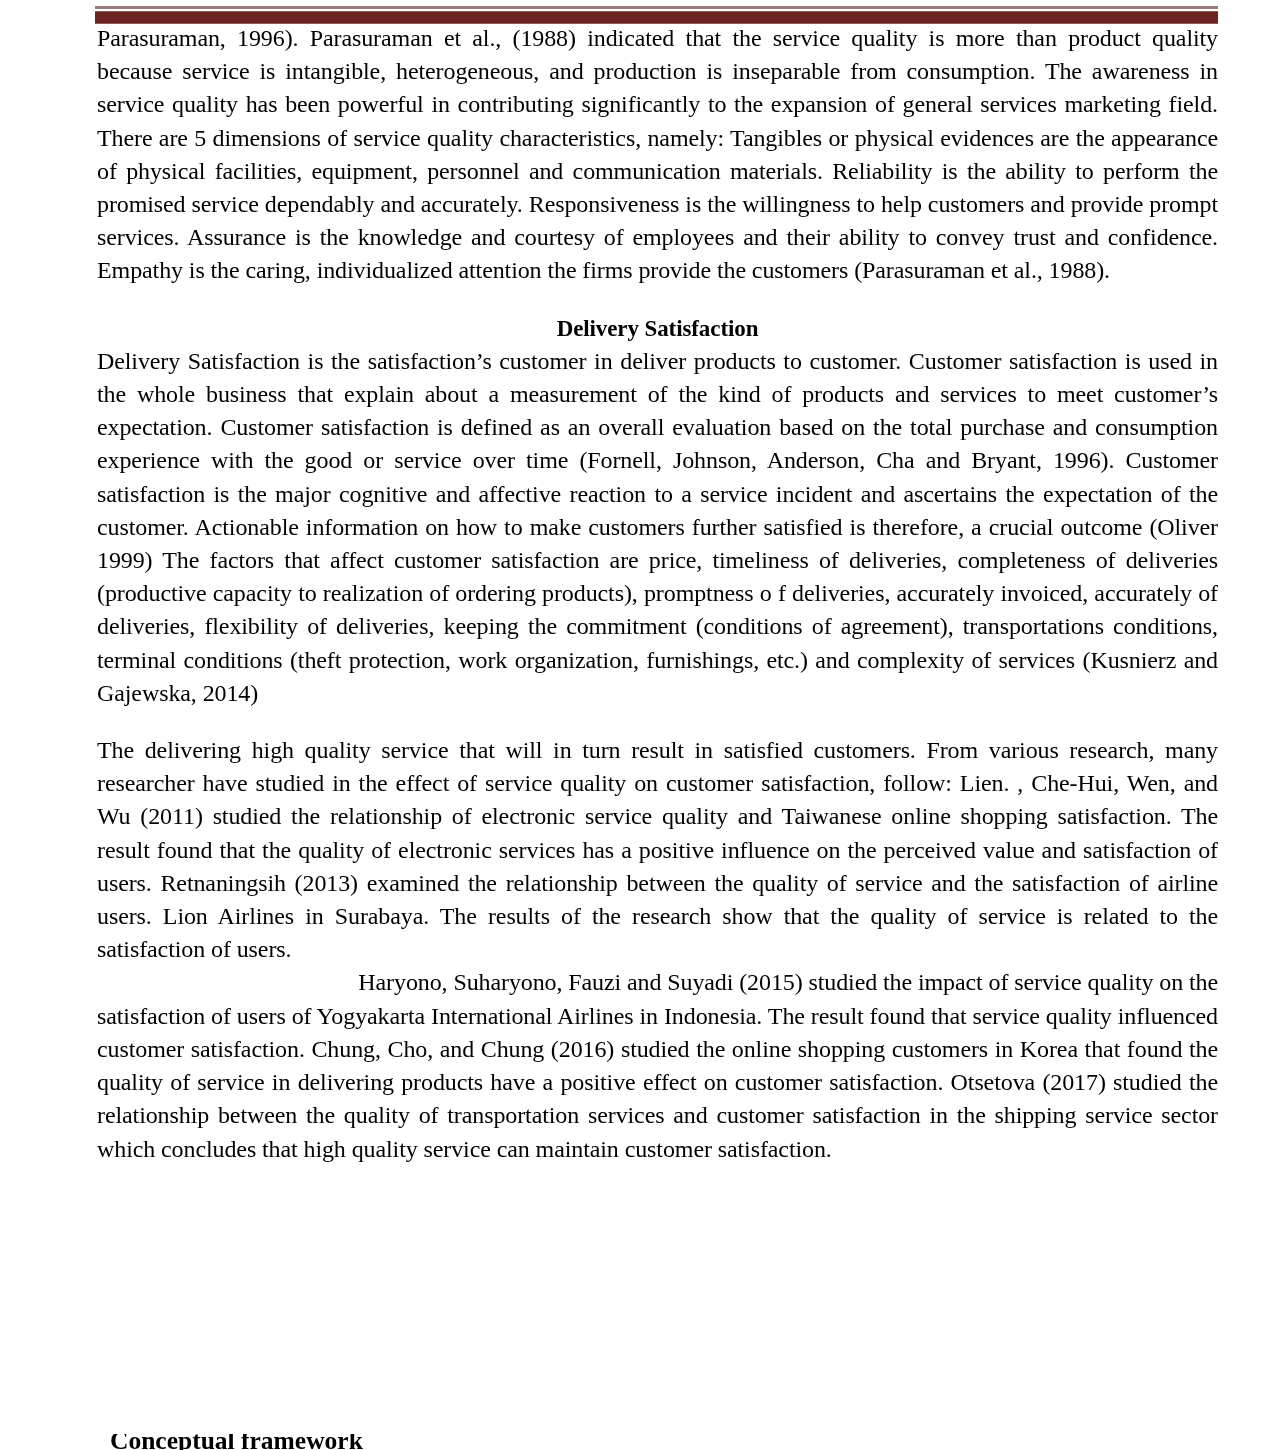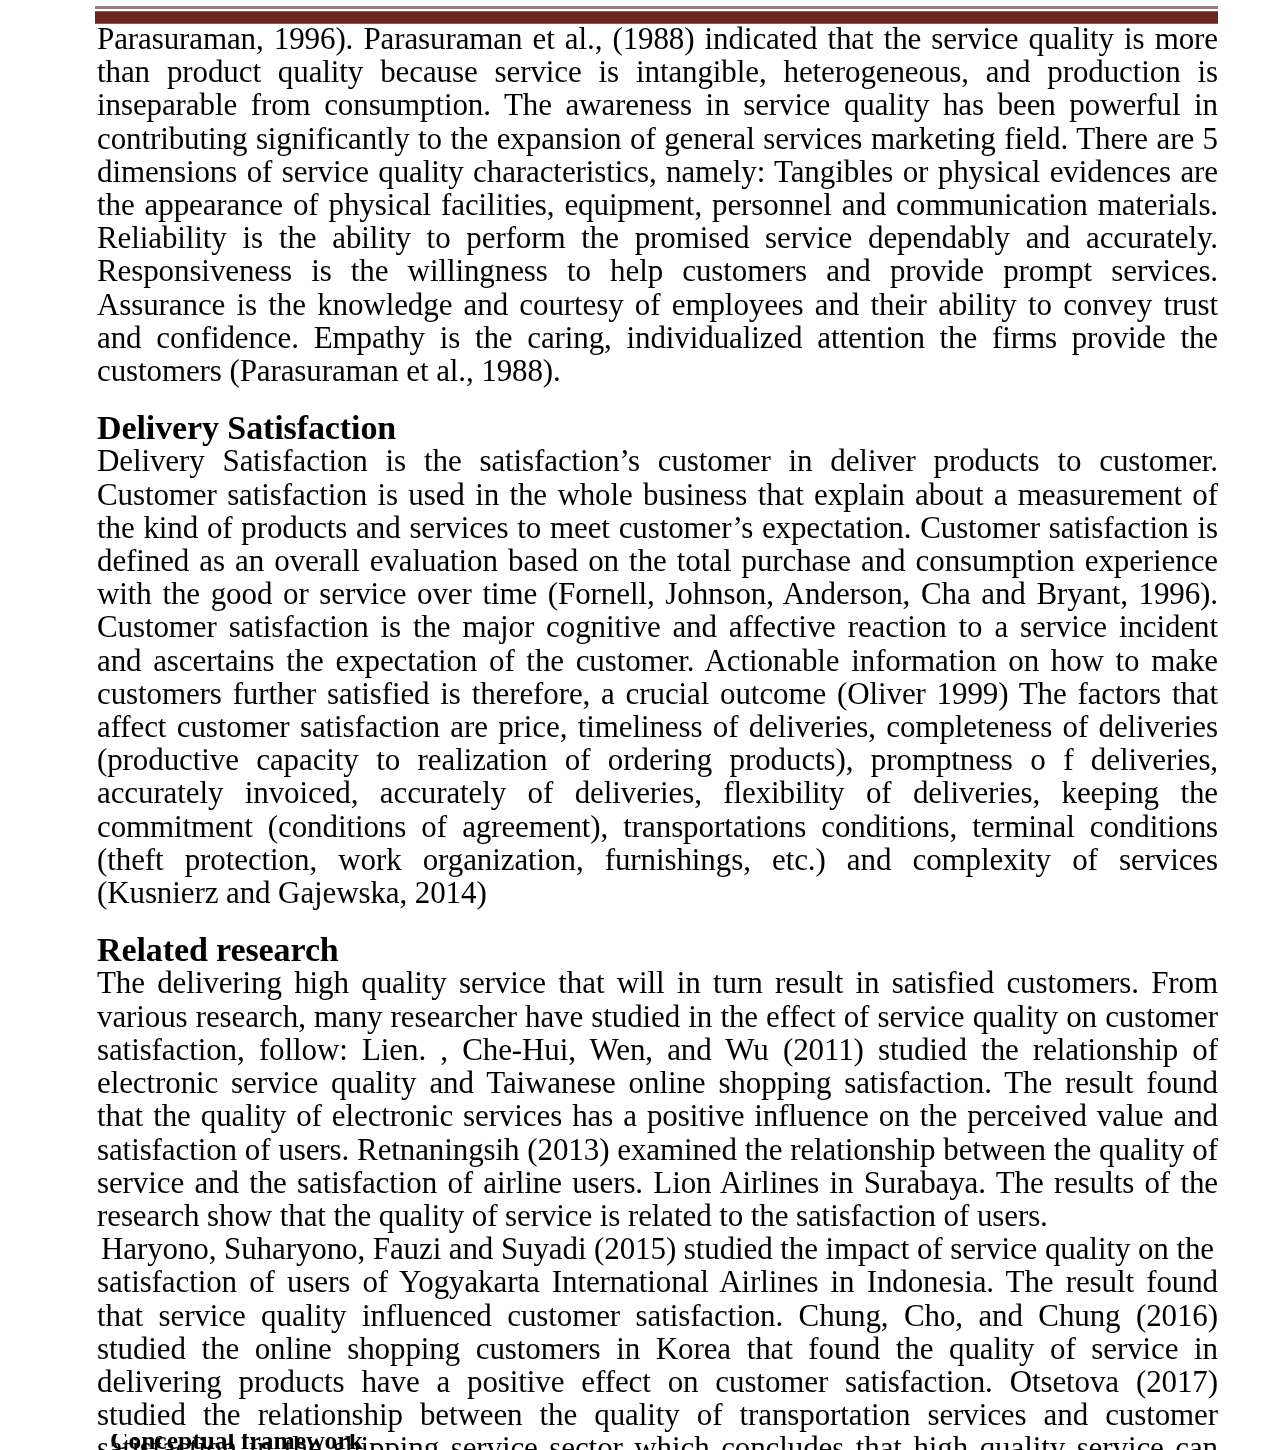--- a/index.html
+++ b/index.html
@@ -47,38 +47,38 @@
   .page {
     position: absolute;
     left: 97px;
     top: 22px;
     width: 1121px;
   }
 
   p.body-text,
   p.body-text-left {
     margin: 0;
-    font-size: 31px;
+    font-size: 24px;
     line-height: 33.2px;
     text-align: justify;
     text-justify: inter-word;
     -webkit-hyphens: none;
     hyphens: none;
     letter-spacing: -0.1px;
   }
   p.body-text-left {
-    text-align: center;
+    text-align: right;
   }
 
   h3.section-heading {
     margin: 0;
-    font-size: 34px;
+    font-size: 23px;
     line-height: 33.2px;
     font-weight: bold;
-    text-align: left;
+    text-align: center;
     letter-spacing: -0.1px;
   }
 
   .gap-para {
     height: 24px;
   }
 
   
   .bottom-clip {
     position: absolute;
@@ -110,21 +110,20 @@
   <p class="body-text">Parasuraman, 1996). Parasuraman et al., (1988) indicated that the service quality is more than product quality because service is intangible, heterogeneous, and production is inseparable from consumption. The awareness in service quality has been powerful in contributing significantly to the expansion of general services marketing field. There are 5 dimensions of service quality characteristics, namely: Tangibles or physical  evidences  are the appearance of physical facilities, equipment, personnel and communication materials. Reliability  is the ability to perform the promised service dependably and accurately. Responsiveness  is the willingness to help customers and provide prompt services. Assurance is the knowledge and courtesy of employees and their ability to convey trust and confidence. Empathy  is the caring, individualized attention the firms provide the customers (Parasuraman et al., 1988).</p>
 
   <div class="gap-para"></div>
 
   <h3 class="section-heading">Delivery Satisfaction</h3>
 
   <p class="body-text">Delivery Satisfaction is the satisfaction’s customer in deliver products to customer. Customer satisfaction is used in the whole business that explain about a measurement of the kind of products and services to meet customer’s expectation. Customer satisfaction is defined as an overall evaluation based on the total purchase and consumption experience with the good or service over time (Fornell, Johnson, Anderson, Cha and Bryant, 1996). Customer satisfaction is the major cognitive and affective reaction to a service incident and ascertains the expectation of the customer. Actionable information on how to make customers further satisfied is therefore, a crucial outcome (Oliver 1999) The factors that affect customer satisfaction are price, timeliness of deliveries, completeness of deliveries (productive capacity to realization of ordering products), promptness o f deliveries, accurately invoiced, accurately of deliveries, flexibility of deliveries, keeping  the commitment  (conditions of  agreement), transportations conditions, terminal conditions (theft protection, work organization, furnishings, etc.) and complexity of services (Kusnierz and Gajewska, 2014)</p>
 
   <div class="gap-para"></div>
 
-  <h3 class="section-heading">Related research</h3>
 
   <p class="body-text">The delivering high quality service that will in turn result in satisfied customers. From various research, many researcher have studied in the effect of service quality on customer satisfaction, follow: Lien. , Che-Hui, Wen, and Wu (2011) studied the relationship of electronic service quality and Taiwanese online shopping satisfaction. The result found that the quality of electronic services has a positive influence on the perceived value and satisfaction of users. Retnaningsih (2013) examined the relationship between the quality of service and the satisfaction of airline users. Lion Airlines in Surabaya. The results of the research show that the quality of service is related to the satisfaction of users.</p>
 
   <p class="body-text-left">Haryono, Suharyono, Fauzi and Suyadi (2015) studied the impact of service quality on the</p>
 
   <p class="body-text">satisfaction of users of Yogyakarta International Airlines in Indonesia. The result found that service quality influenced customer satisfaction. Chung, Cho, and Chung (2016) studied the online shopping customers in Korea that found the quality of service in delivering products have a positive effect on customer satisfaction. Otsetova (2017) studied the relationship between the quality of transportation services and customer satisfaction in the shipping service sector which concludes that high quality service can maintain customer satisfaction.</p>
 
 </div>
 
 <div class="bottom-clip">

